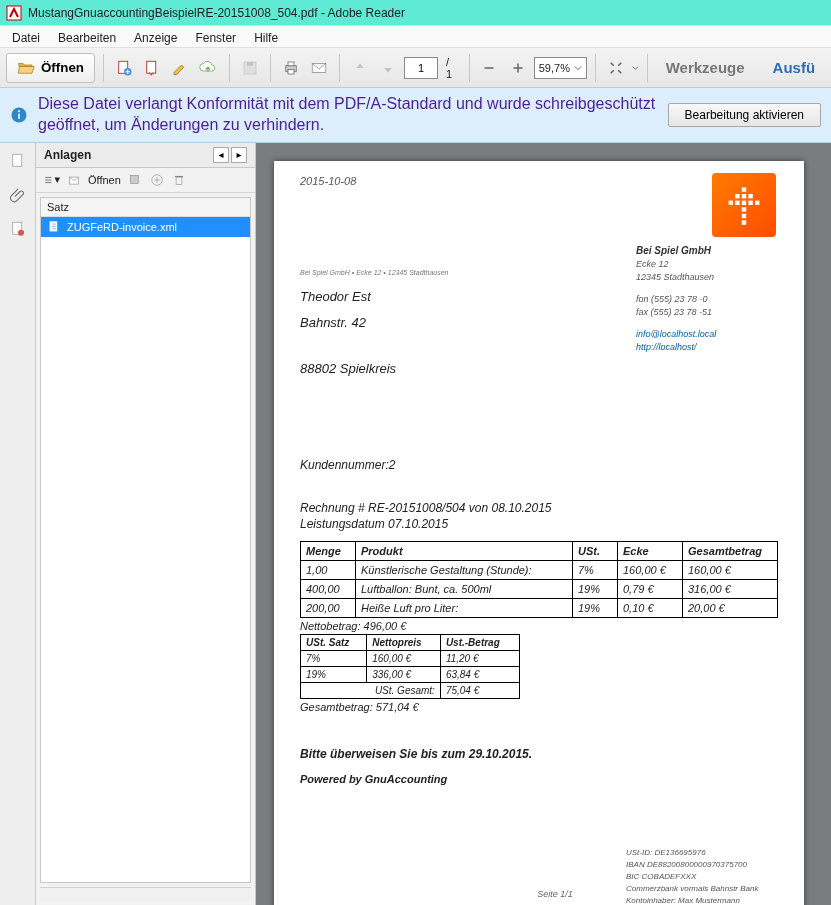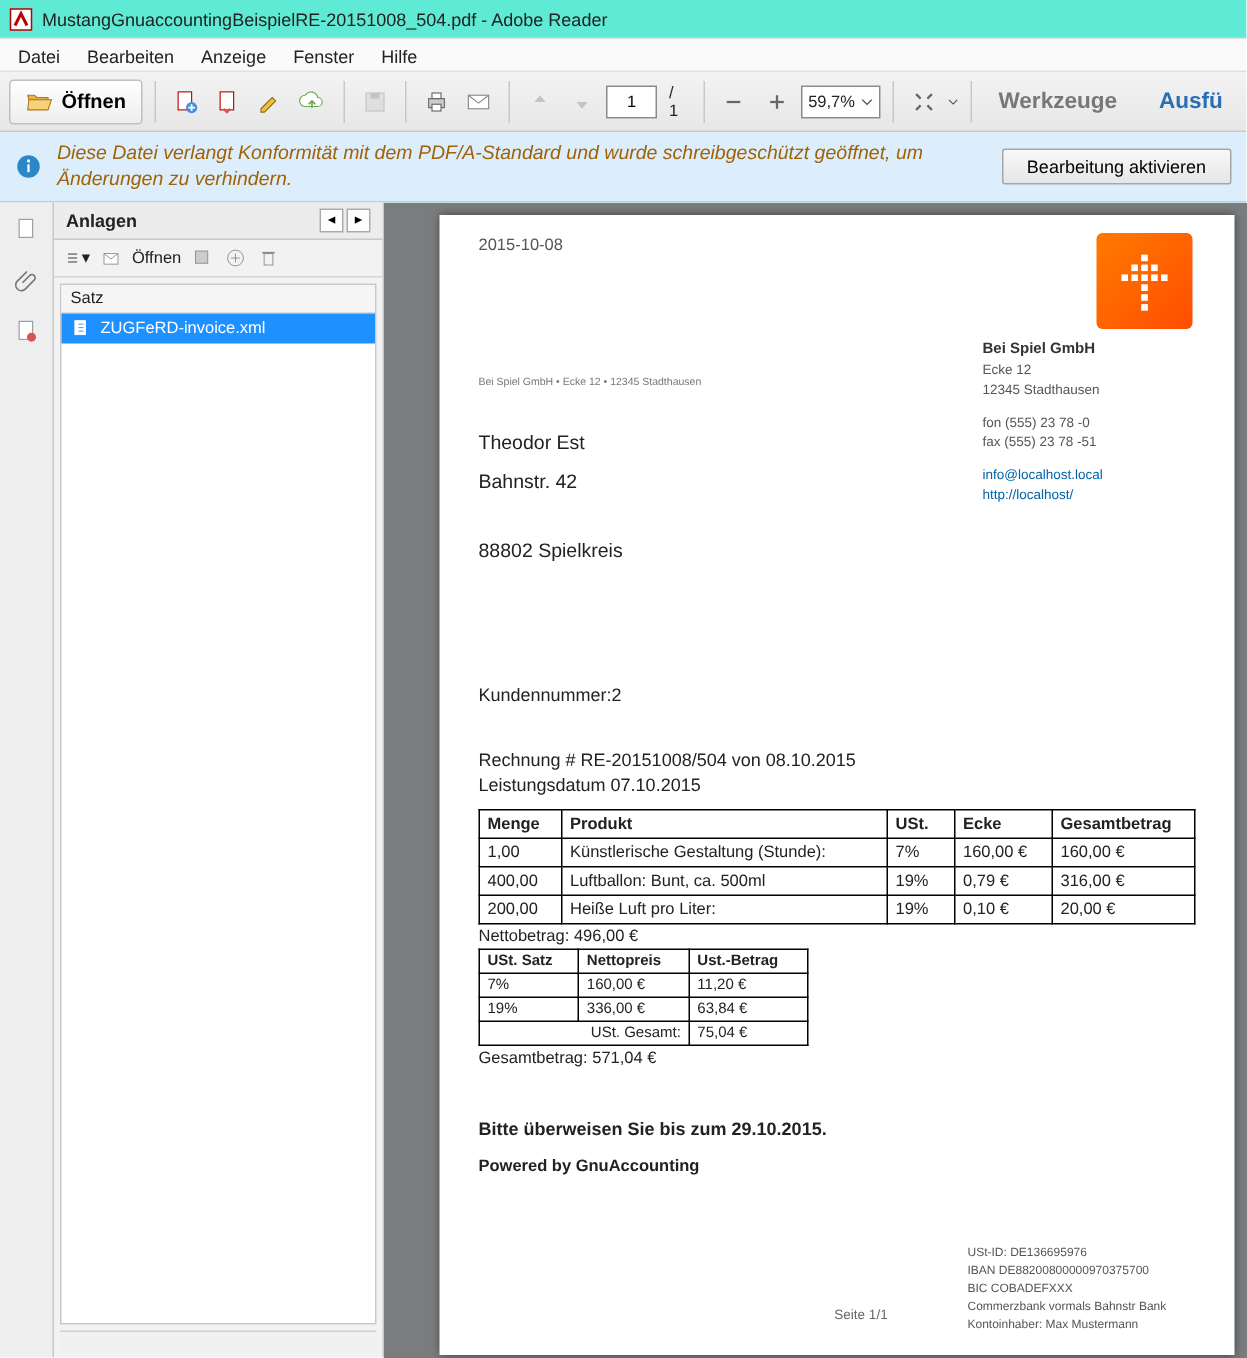--- a/index.html
+++ b/index.html
@@ -23,53 +23,53 @@
   .openbtn { display:flex; align-items:center; gap:6px; padding:0 10px; height:30px; border:1px solid #c0c0c0; border-radius:3px; background:linear-gradient(#fff,#eee); font-weight:bold; }
   .pagebox { width:34px; height:22px; border:1px solid #8a8a8a; text-align:center; background:#fff; font-size:11px; }
   .pagecount { font-size:11px; padding:0 4px; }
   .zoombox { height:22px; border:1px solid #8a8a8a; background:#fff; font-size:11px; padding:0 4px; display:flex; align-items:center; gap:4px; }
   .rightTools { margin-left:auto; display:flex; gap:8px; }
   .tool-label { font-size:15px; color:#777; font-weight:600; padding:6px 10px; }
 
   
   .infobar { display:flex; align-items:center; gap:10px; padding:6px 10px; background:#dceefb; border-bottom:1px solid #b0cde2; }
   .infobar .infoicon { width:18px; height:18px; color:#1d6fa5; }
-  .infobar .infotext { flex:1; font-size:13px; color:#a16207; line-height:1.3;font-style:italic; }
+  .infobar .infotext { flex:1; font-size:16px; color:#4c1d95; line-height:1.3; }
   .infobar .infobtn { padding:4px 16px; border:1px solid #a7a7a7; background:linear-gradient(#f8f8f8,#e6e6e6); border-radius:2px; font-size:12px; }
 
   
   .main { flex:1; display:flex; min-height:0; }
   .sidepanel { width:36px; background:#eee; border-right:1px solid #c8c8c8; display:flex; flex-direction:column; align-items:center; padding-top:6px; gap:10px; }
   .sidepanel .sbtn { width:24px; height:24px; display:flex; align-items:center; justify-content:center; }
 
   .attachments { width:220px; background:#f2f2f2; border-right:1px solid #c8c8c8; display:flex; flex-direction:column; }
   .att-header { display:flex; align-items:center; justify-content:space-between; padding:4px 8px; border-bottom:1px solid #c8c8c8; background:#ececec; }
   .att-header .lbl { font-weight:bold; font-size:12px; }
   .att-header .navbtns { display:flex; gap:2px; }
   .att-header .navbtns button { width:16px; height:16px; border:1px solid #aaa; background:#fdfdfd; font-size:10px; line-height:1; display:flex; align-items:center; justify-content:center;}
   .att-toolbar { display:flex; align-items:center; gap:6px; padding:4px 8px; border-bottom:1px solid #d5d5d5; font-size:11px; }
   .att-toolbar .ico { width:16px; height:16px; display:flex; align-items:center; justify-content:center; }
   .att-list { flex:1; background:#fff; margin:4px; border:1px solid #c8c8c8; display:flex; flex-direction:column; }
   .att-colhead { font-size:11px; padding:3px 6px; border-bottom:1px solid #dcdcdc; background:#f5f5f5; }
   .att-row { display:flex; align-items:center; gap:6px; padding:3px 6px; background:#1e90ff; color:#fff; font-size:11px; }
   .att-row .fico { width:14px; height:14px; }
   .att-scroll { height:14px; border-top:1px solid #d0d0d0; background:#f0f0f0; margin:0 4px 4px 4px; }
 
-  .docarea { flex:1; background:#7a7c7e; display:flex; justify-content:flex-end; align-items:flex-start; overflow:auto; padding:8px; position:relative; }
+  .docarea { flex:1; background:#7a7c7e; display:flex; justify-content:flex-start; align-items:flex-start; overflow:auto; padding:18px; position:relative;font-style:italic; }
   .page { width:530px; min-height:760px; background:#fff; box-shadow:0 0 6px rgba(0,0,0,.5); padding:14px 26px 30px 26px; position:relative; font-family: Arial, sans-serif; }
 
   .page .date { font-size:11px; color:#555; }
   .logo { position:absolute; top:12px; right:28px; width:64px; height:64px; background:linear-gradient(135deg,#ff7a00,#ff4d00); border-radius:4px; display:flex; align-items:center; justify-content:center; }
   .logo svg { width:44px; height:44px; }
   .company { position:absolute; top:82px; right:28px; width:140px; font-size:9px; color:#555; line-height:1.5; }
   .company .cname { font-weight:bold; color:#333; font-size:10px; }
   .company .seplink { color:#0062a8; }
 
   .senderline { margin-top:82px; font-size:7px; color:#777; }
-  .addr { margin-top:24px; font-size:13px; line-height:2.0; }
+  .addr { margin-top:8px; font-size:13px; line-height:2.0; }
 
   .kn { margin-top:76px; font-size:12px; }
   .invmeta { margin-top:28px; font-size:12px; line-height:1.4; }
 
   table.items { width:100%; border-collapse:collapse; margin-top:8px; font-size:11px; }
   table.items th, table.items td { border:1px solid #000; padding:3px 5px; text-align:left; vertical-align:top; }
   .net { font-size:11px; margin-top:2px; }
 
   .ustlbl { margin-top:14px; font-size:11px; }
   table.tax { border-collapse:collapse; font-size:10px; margin-top:2px; width:220px; }

